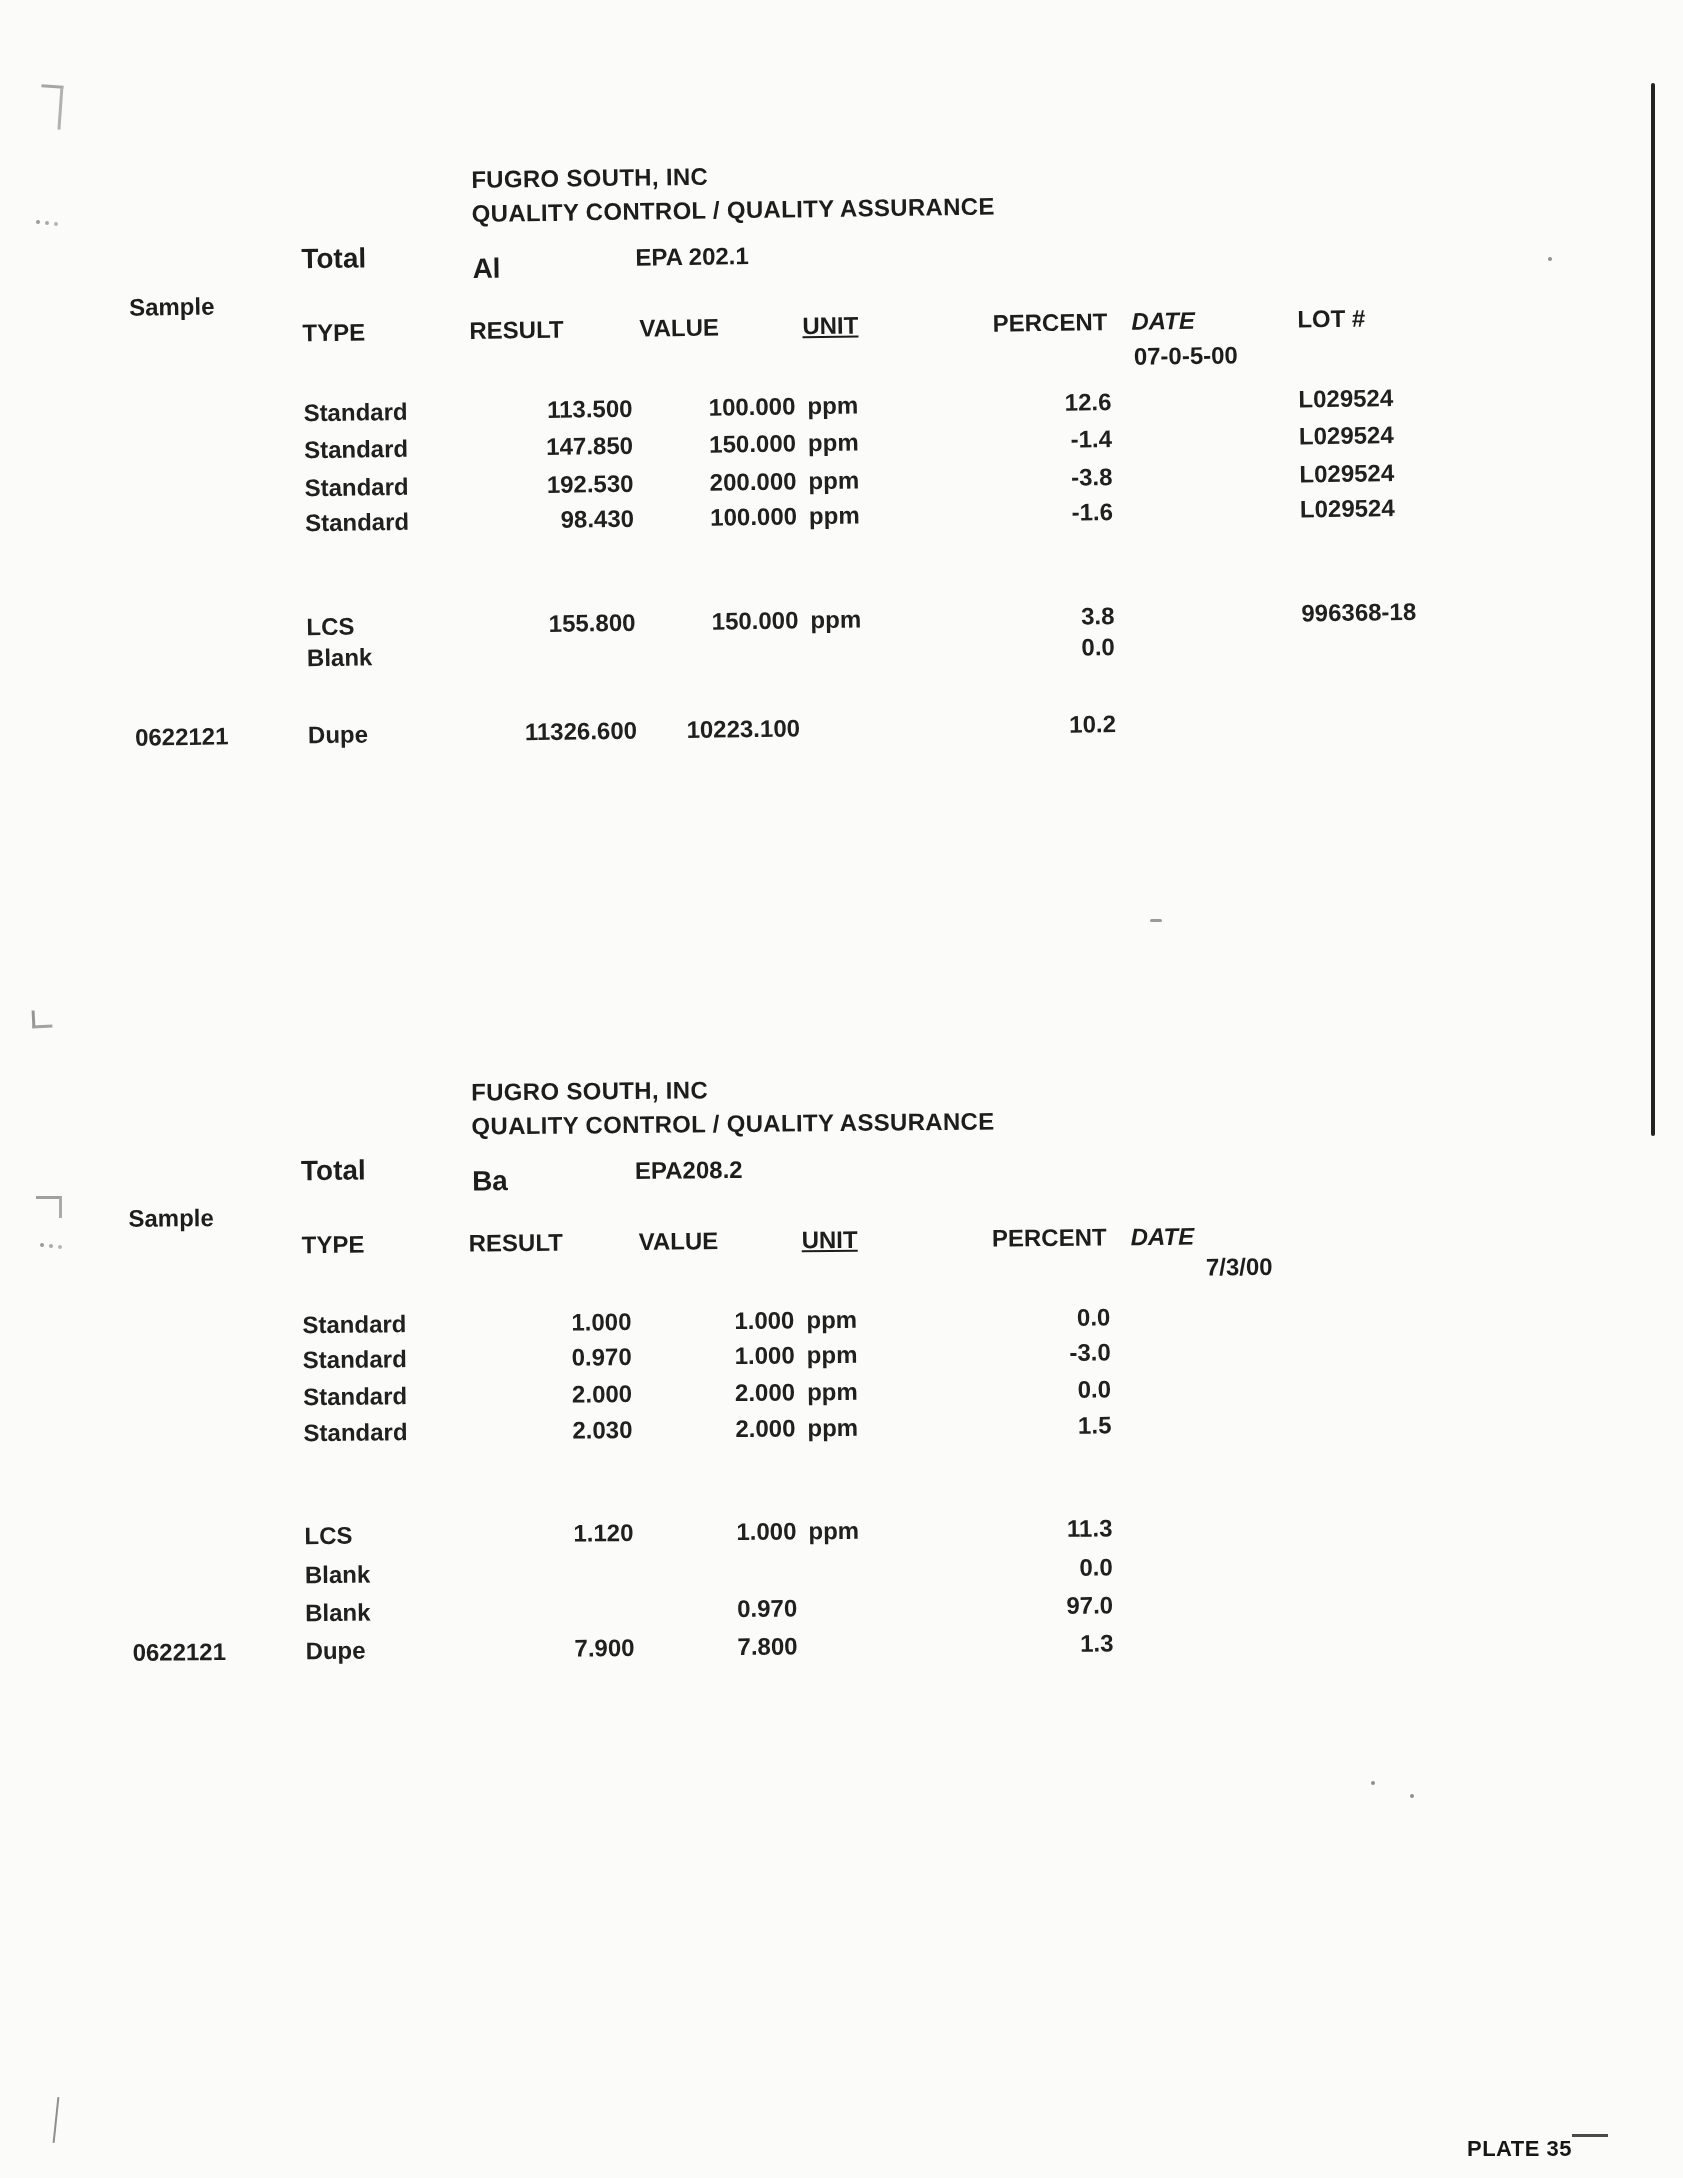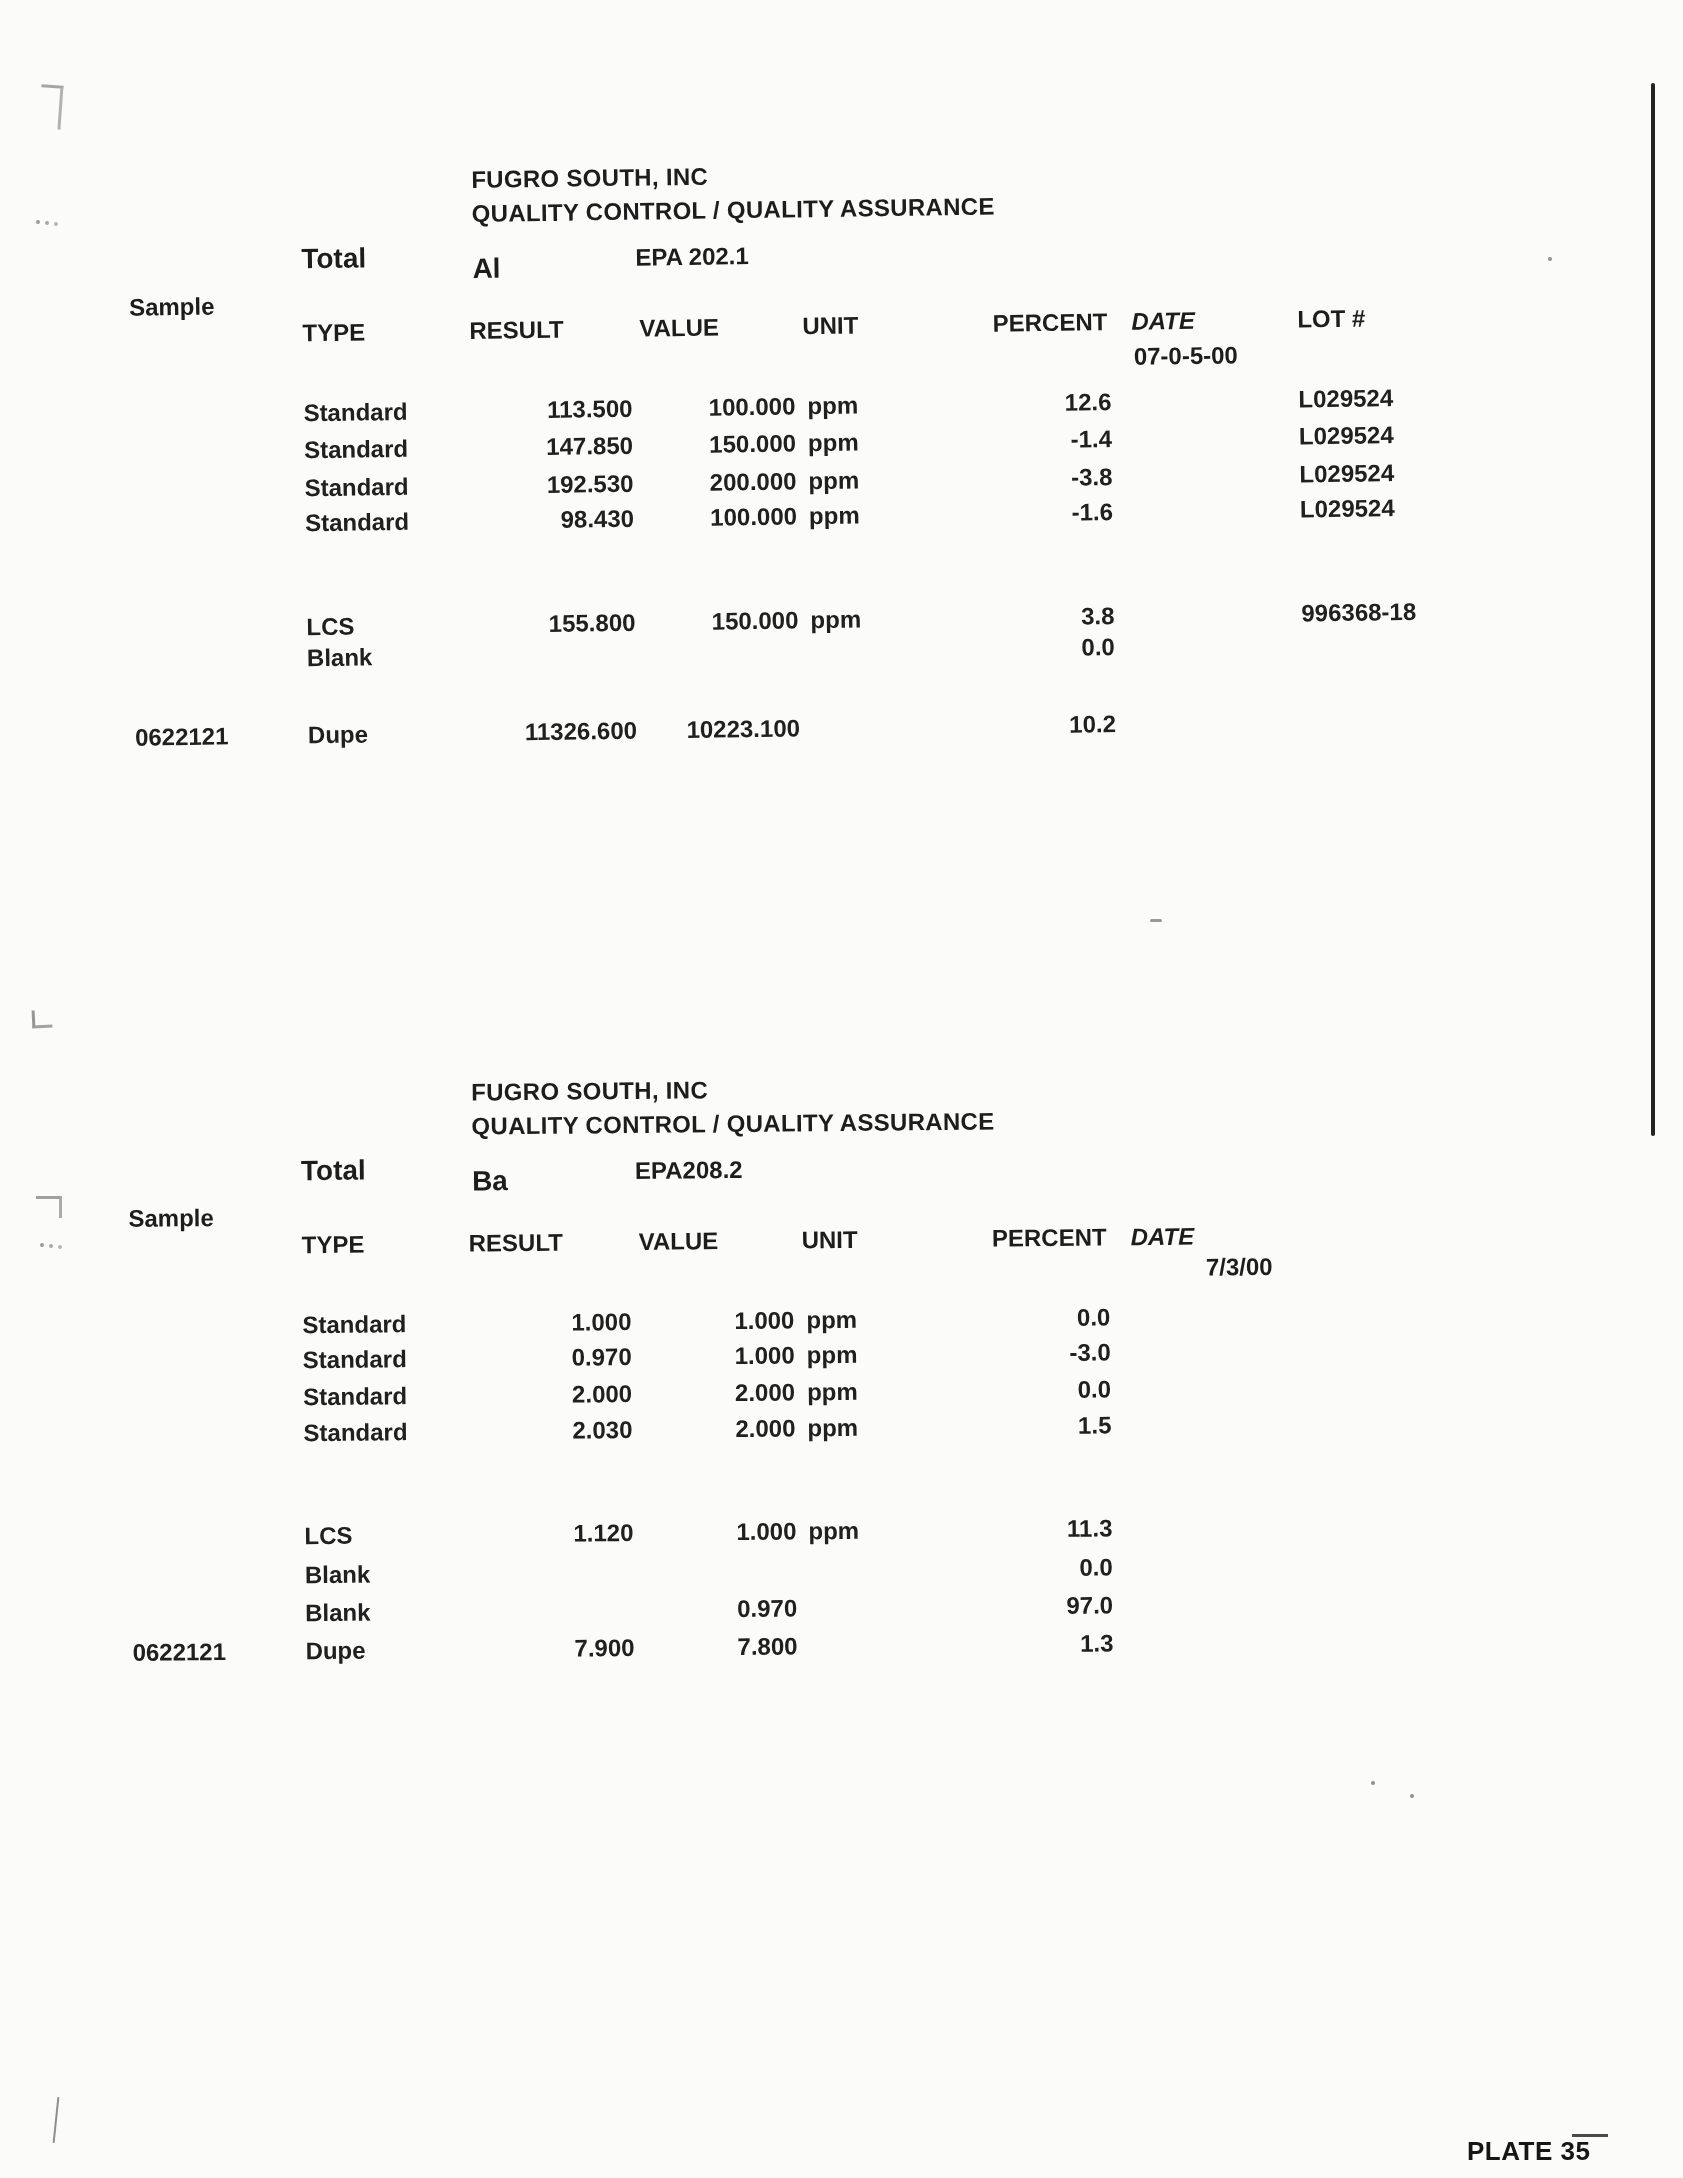--- a/index.html
+++ b/index.html
@@ -22,42 +22,42 @@
   .subtitle { left:362px; top:42px; font-size:24px; font-weight:700; letter-spacing:0.3px; }
   .total    { left:191px; top:83px; font-size:28px; font-weight:700; }
   .analyte  { left:362px; top:95px; font-size:28px; font-weight:700; }
   .method   { left:525px; top:88px; font-size:24px; font-weight:700; }
   .sample-label { left:18px; top:131px; font-size:24px; font-weight:700; }
 
   .hdr { position:absolute; top:159px; font-size:24px; font-weight:700; white-space:nowrap; }
   .hdr-type    { left:191px; }
   .hdr-result  { left:358px; }
   .hdr-value   { left:528px; }
-  .hdr-unit    { left:691px; }
+  .hdr-unit    { left:691px;text-decoration:underline; }
   .hdr-percent { left:847px; width:149px; text-align:right; }
   .hdr-date    { left:1020px;font-style:italic; }
   .hdr-lot     { left:1186px; }
 
   .date-value { position:absolute; font-size:24px; font-weight:700; white-space:nowrap; }
   .date-val-1 { left:1022px; top:194px; }
   .date-val-2 { left:1095px; top:190px; }
 
   .rows { position:absolute; left:0; top:0; right:0; bottom:0; }
   .row  { position:absolute; left:0; width:1445px; height:34px; }
   .cell { position:absolute; top:0; font-size:24px; font-weight:700; white-space:nowrap; color:#202020; }
   .c-sample  { left:18px; }
   .c-type    { left:191px; }
   .c-result  { left:315px; width:205px; text-align:right; }
   .c-value   { left:473px; width:210px; text-align:right; }
   .c-unit    { left:695px; }
   .c-percent { left:849px; width:150px; text-align:right; }
   .c-lot     { left:1186px; }
 
   
-  .plate { left:1467px; top:2136px; font-size:26px; font-weight:700; letter-spacing:0.5px; color:#161616; }
+  .plate { left:1467px; top:2136px; font-size:22px; font-weight:700; letter-spacing:0.5px; color:#161616; }
   .plate-dash { left:1572px; top:2134px; width:36px; height:3px; background:#4a4a4a; }
 
   
   .edge-line { left:1651px; top:83px; width:4px; height:1053px; background:#232323; border-radius:2px; }
   .artifact { position:absolute; }
   .a1 { left:40px;  top:85px;   width:22px; height:44px; border-top:3px solid #8a8a8a; border-right:3px solid #9a9a9a; transform:rotate(4deg); opacity:.75; }
   .a2 { left:36px;  top:220px; }
   .a3 { left:32px;  top:1010px; width:20px; height:18px; border-left:3px solid #7d7d7d; border-bottom:3px solid #8d8d8d; transform:rotate(-3deg); opacity:.8; }
   .a4 { left:36px;  top:1196px; width:26px; height:22px; border-top:3px solid #8a8a8a; border-right:3px solid #979797; opacity:.8; }
   .a5 { left:40px;  top:1243px; }

